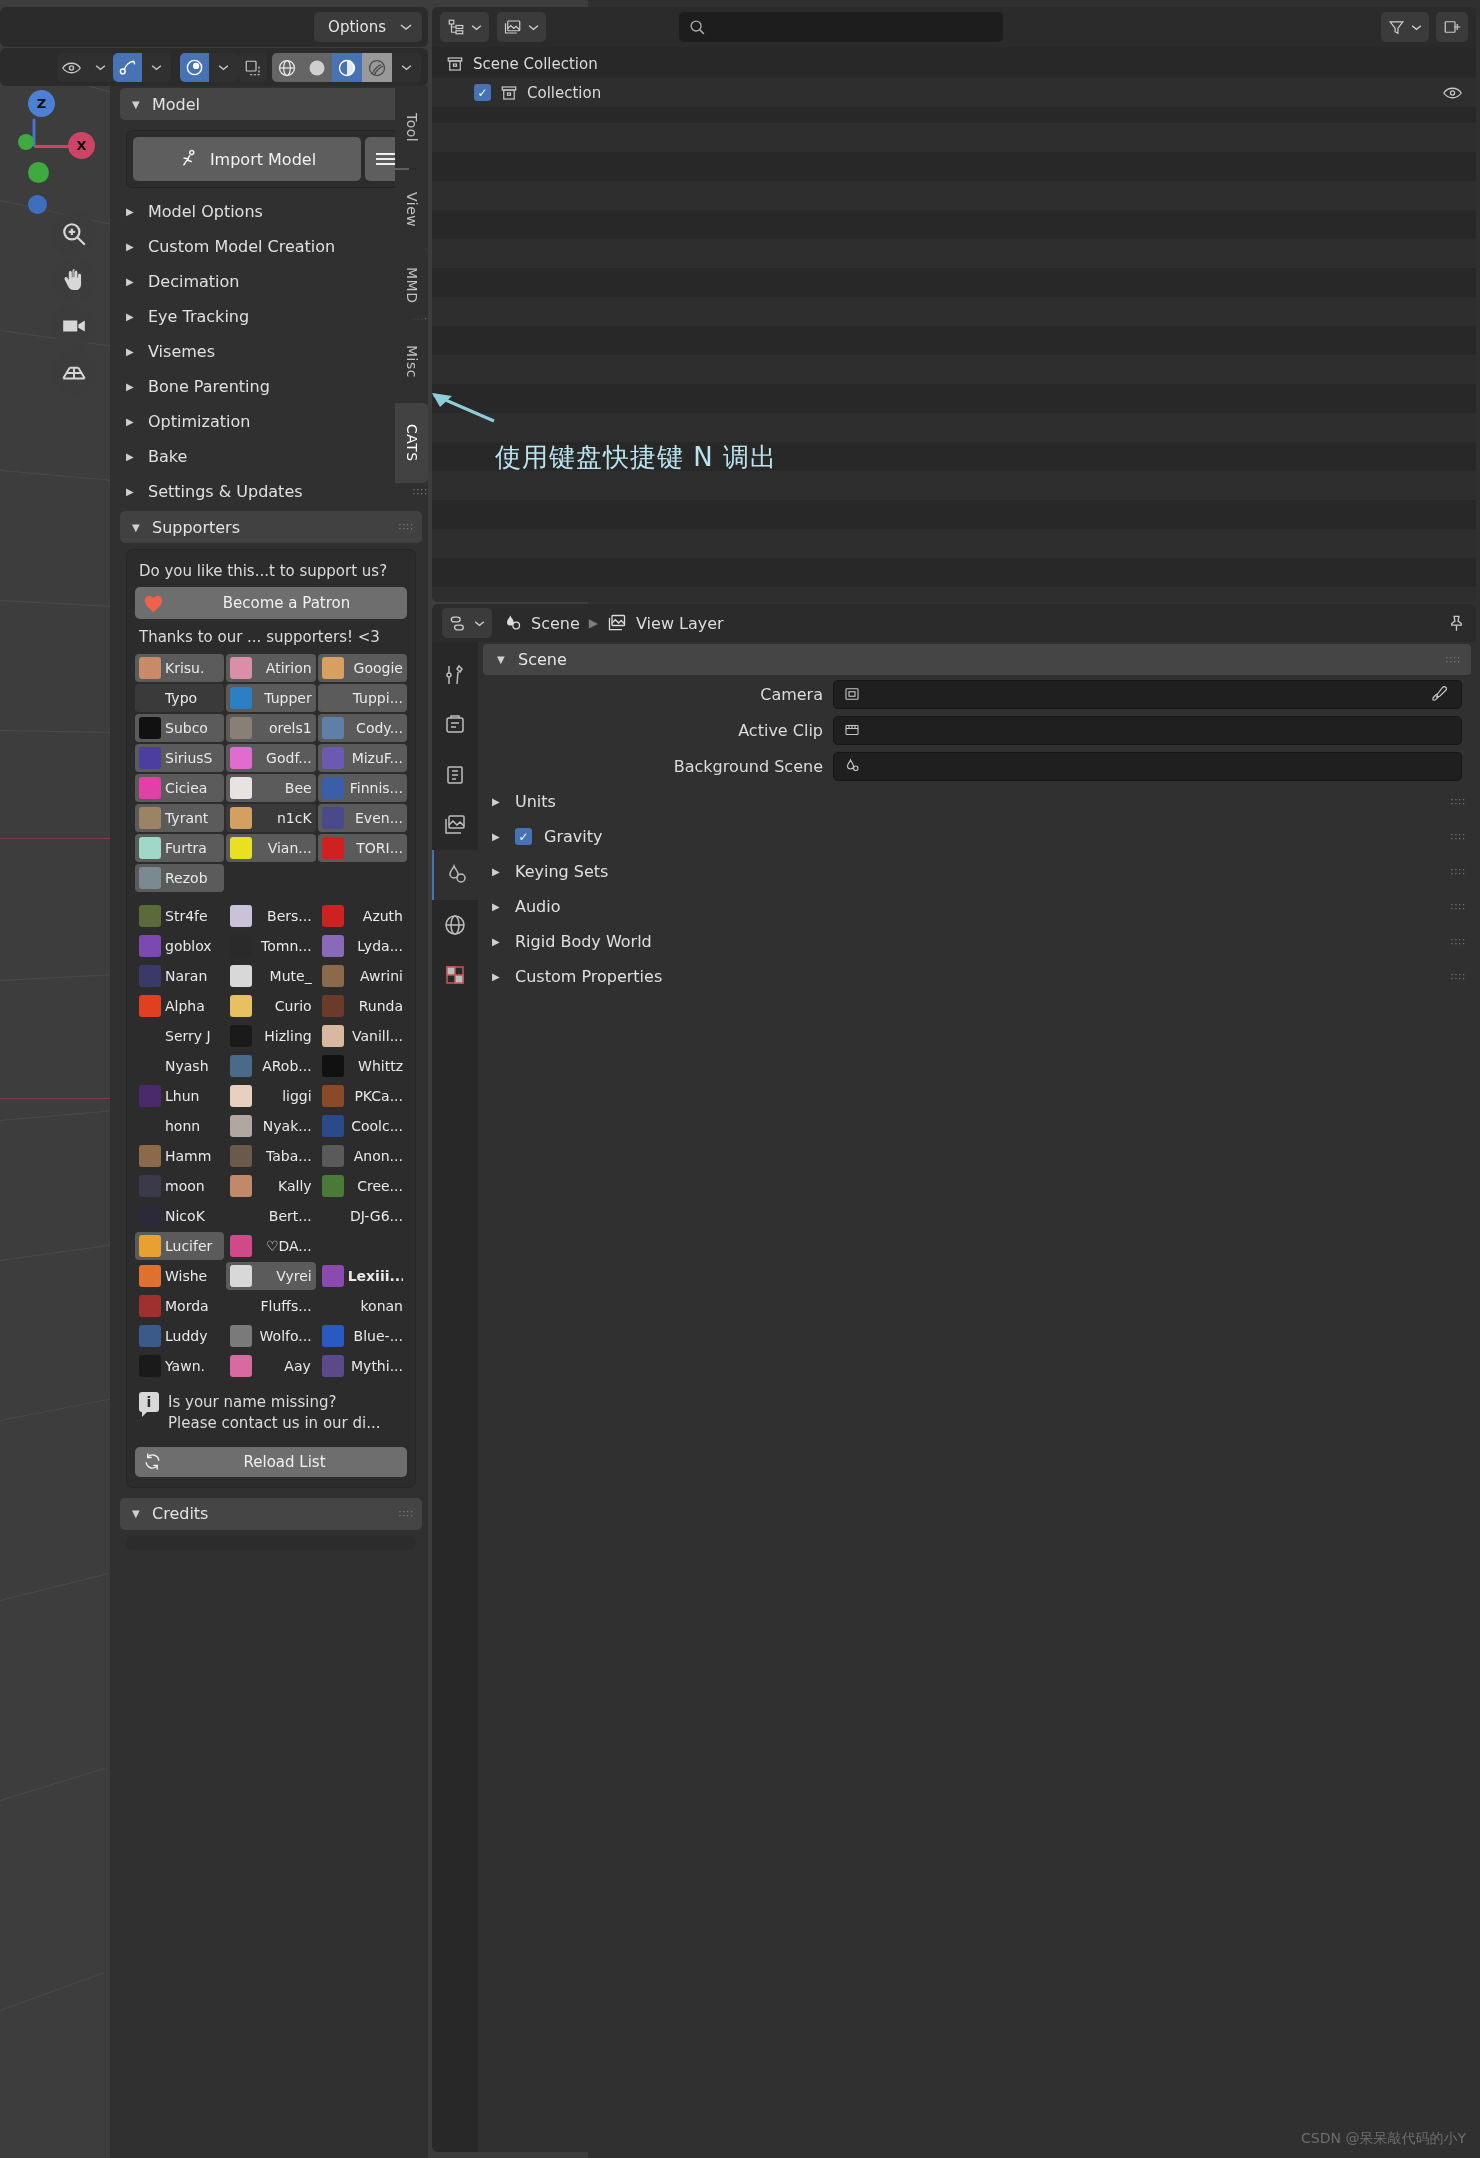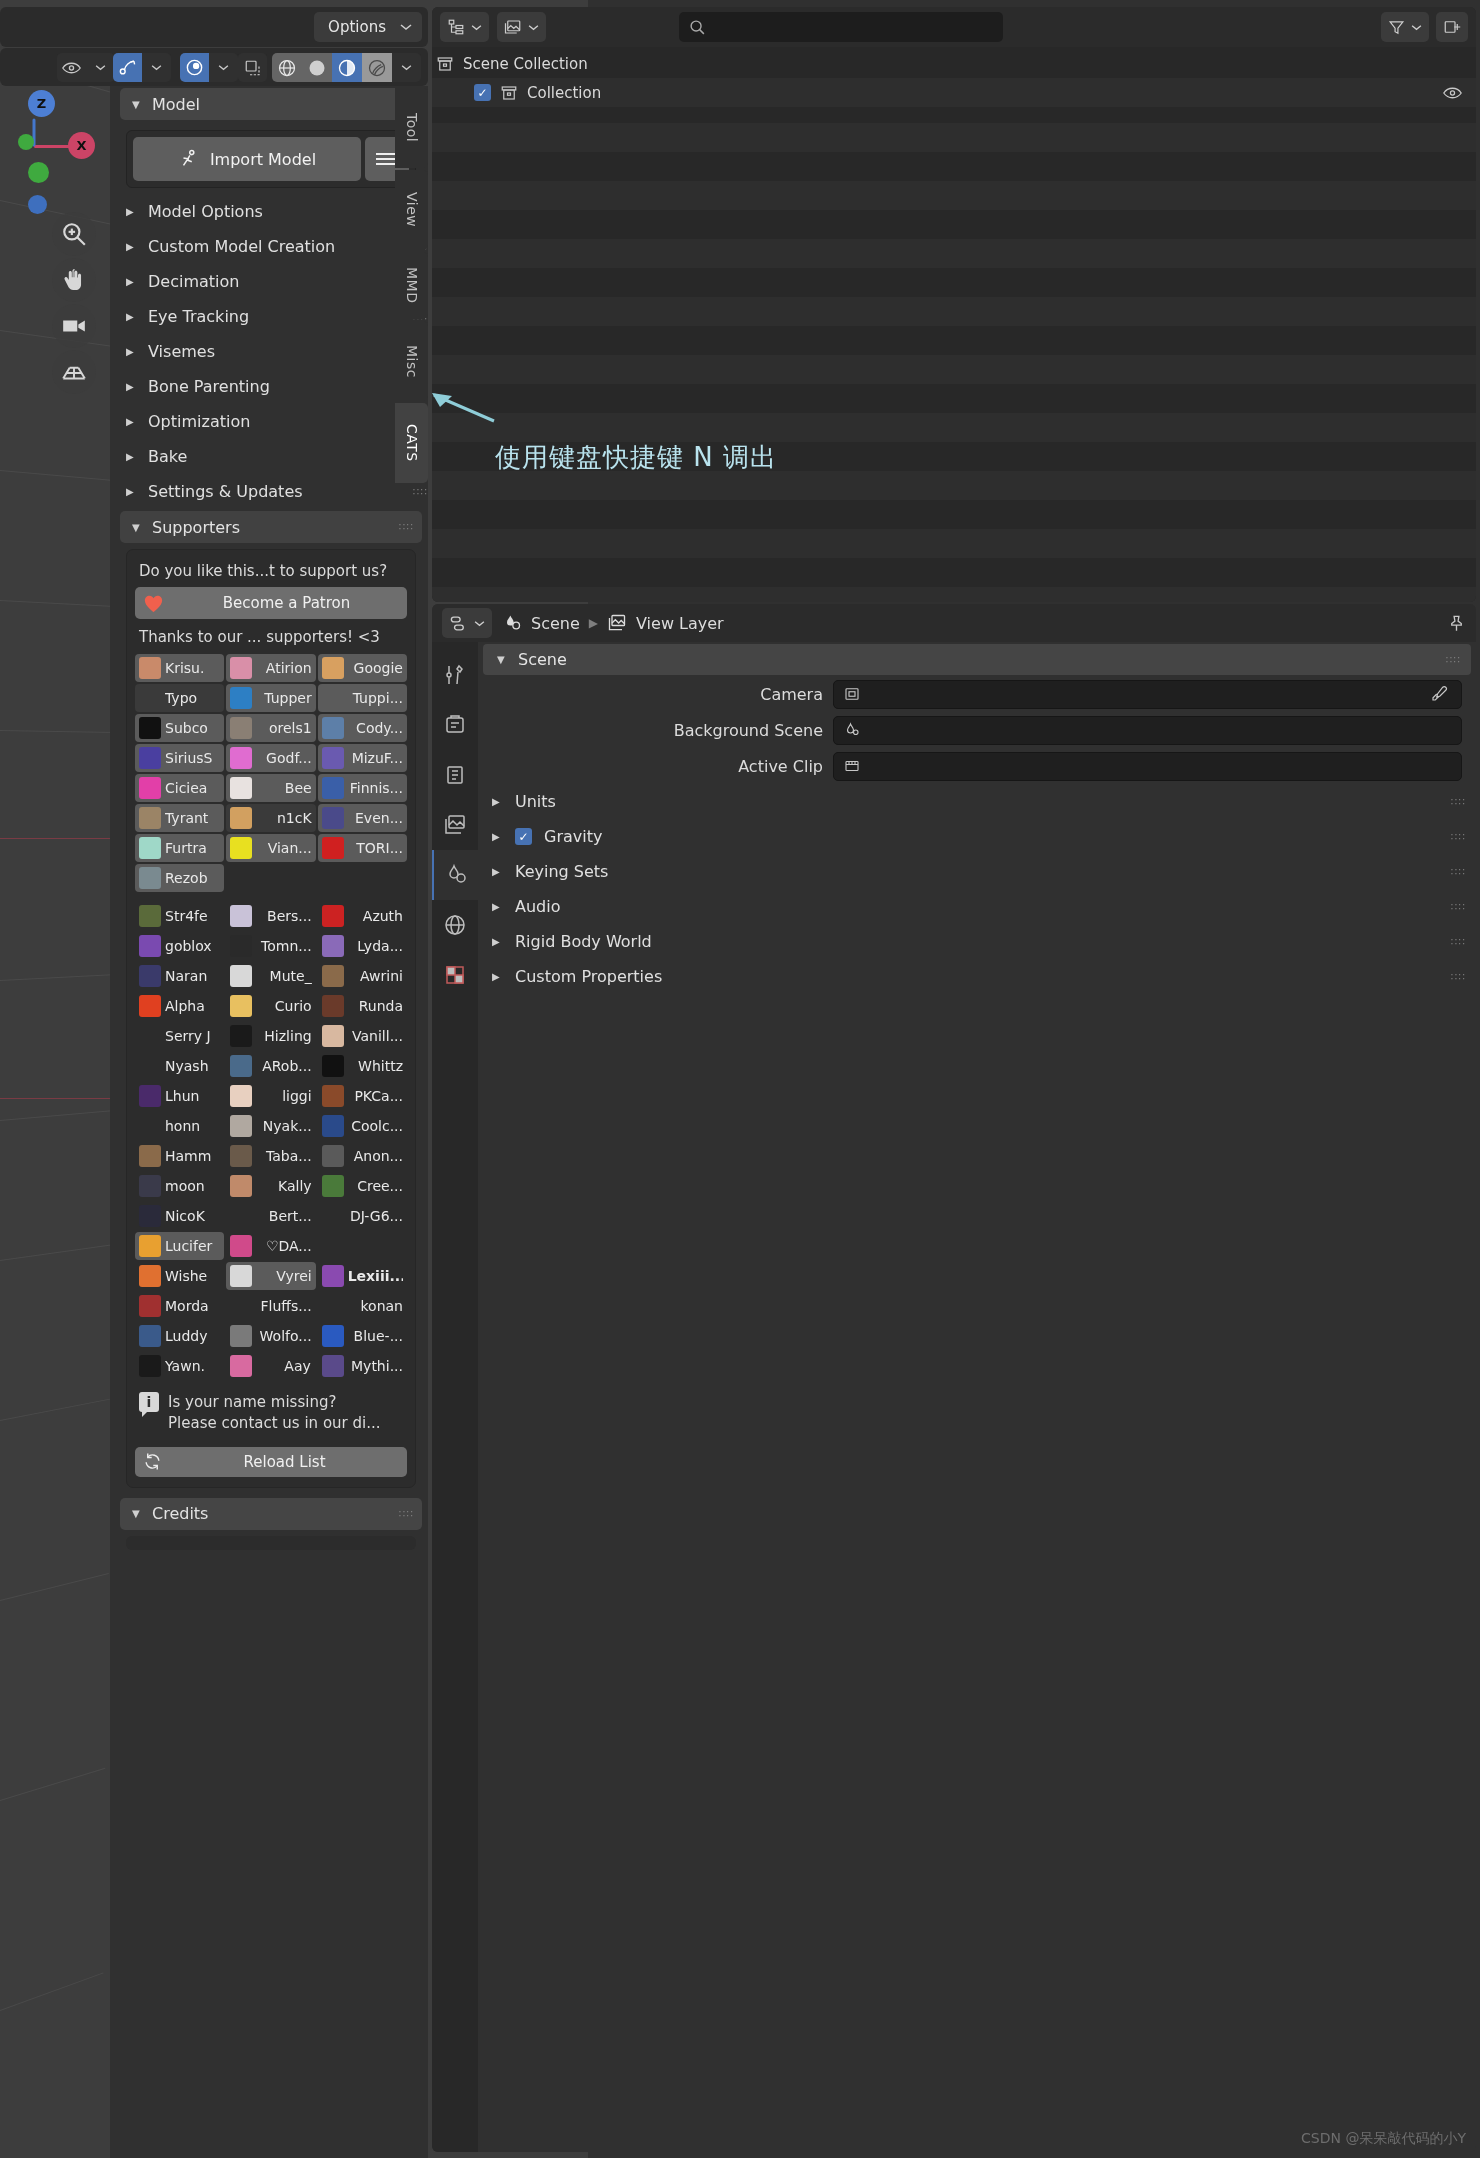--- a/index.html
+++ b/index.html
@@ -158,21 +158,21 @@
   .hsel {
     height:30px; padding:0 7px; background:#3b3b3b; border-radius:5px; color:#cdcdcd;
     display:flex; align-items:center; gap:6px;
   }
   .searchbox {
     margin-left:125px; width:324px; height:30px; background:#1d1d1d; border-radius:5px;
     display:flex; align-items:center; padding:0 10px; color:#9a9a9a; gap:7px;
   }
   .out-right { margin-left:auto; display:flex; gap:7px; align-items:center; }
   .out-rows { padding-top:2px; }
-  .out-row { height:29px; display:flex; align-items:center; padding-left:4px; color:#dadada; font-size:15px; gap:9px; }
+  .out-row { height:29px; display:flex; align-items:center; padding-left:14px; color:#dadada; font-size:15px; gap:9px; }
   .out-row:nth-child(even) { background:#2e2e2e; }
   .out-row.indent { padding-left:42px; }
   .cbx { width:17px; height:17px; background:#4772b3; border-radius:3px; color:#fff; font-size:12px;
          display:flex; align-items:center; justify-content:center; }
   .out-eye { margin-left:auto; margin-right:14px; color:#c9c9c9; }
 
   .blank-rows { position:absolute; left:0; top:116px; right:0; bottom:0; }
   .blank-rows div { height:29px; }
   .blank-rows div:nth-child(odd) { background:#2e2e2e; }
 
@@ -1144,43 +1144,43 @@
                 <span></span>
                 <span class="eyedrop" style="margin-left:auto">
                   <svg width="18" height="18" viewBox="0 0 24 24" fill="none" stroke="#c6c6c6" stroke-width="1.6">
                     <path d="M17 3a2.8 2.8 0 0 1 4 4l-8 8-4 1 1-4z"></path>
                     <path d="M9 12l-5 5v3h3l5-5"></path>
                   </svg>
                 </span>
               </div>
             </div>
             <div class="prop-row">
+              <div class="prop-lbl">Active Clip</div>
+              <div class="prop-field">
+                <span>
+                  <svg width="18" height="18" viewBox="0 0 24 24" fill="none" stroke="#c6c6c6" stroke-width="1.5">
+                    <rect x="4" y="6" width="16" height="12" rx="1"></rect>
+                    <path d="M4 10h16M8 6v4M12 6v4M16 6v4"></path>
+                  </svg>
+                </span>
+                <span></span>
+              </div>
+            </div>
+            <div class="prop-row">
               <div class="prop-lbl">Background Scene</div>
               <div class="prop-field">
                 <span>
                   <svg width="18" height="18" viewBox="0 0 24 24" fill="none" stroke="#c6c6c6" stroke-width="1.5">
                     <path d="M10 4c-1 3-4 5-4 8a4 4 0 0 0 8 0c0-3-3-5-4-8z"></path>
                     <circle cx="17" cy="15" r="3"></circle>
                   </svg>
                 </span>
                 <span></span>
               </div>
             </div>
-            <div class="prop-row">
-              <div class="prop-lbl">Active Clip</div>
-              <div class="prop-field">
-                <span>
-                  <svg width="18" height="18" viewBox="0 0 24 24" fill="none" stroke="#c6c6c6" stroke-width="1.5">
-                    <rect x="4" y="6" width="16" height="12" rx="1"></rect>
-                    <path d="M4 10h16M8 6v4M12 6v4M16 6v4"></path>
-                  </svg>
-                </span>
-                <span></span>
-              </div>
-            </div>
           </div>
         <div id="prop-collapsed">
             <div class="collapse-row">
               <span class="tri">▶</span>
               <span>Units</span>
               <span class="grip">
                 <i>····</i>
                 <i>····</i>
               </span>
             </div>

